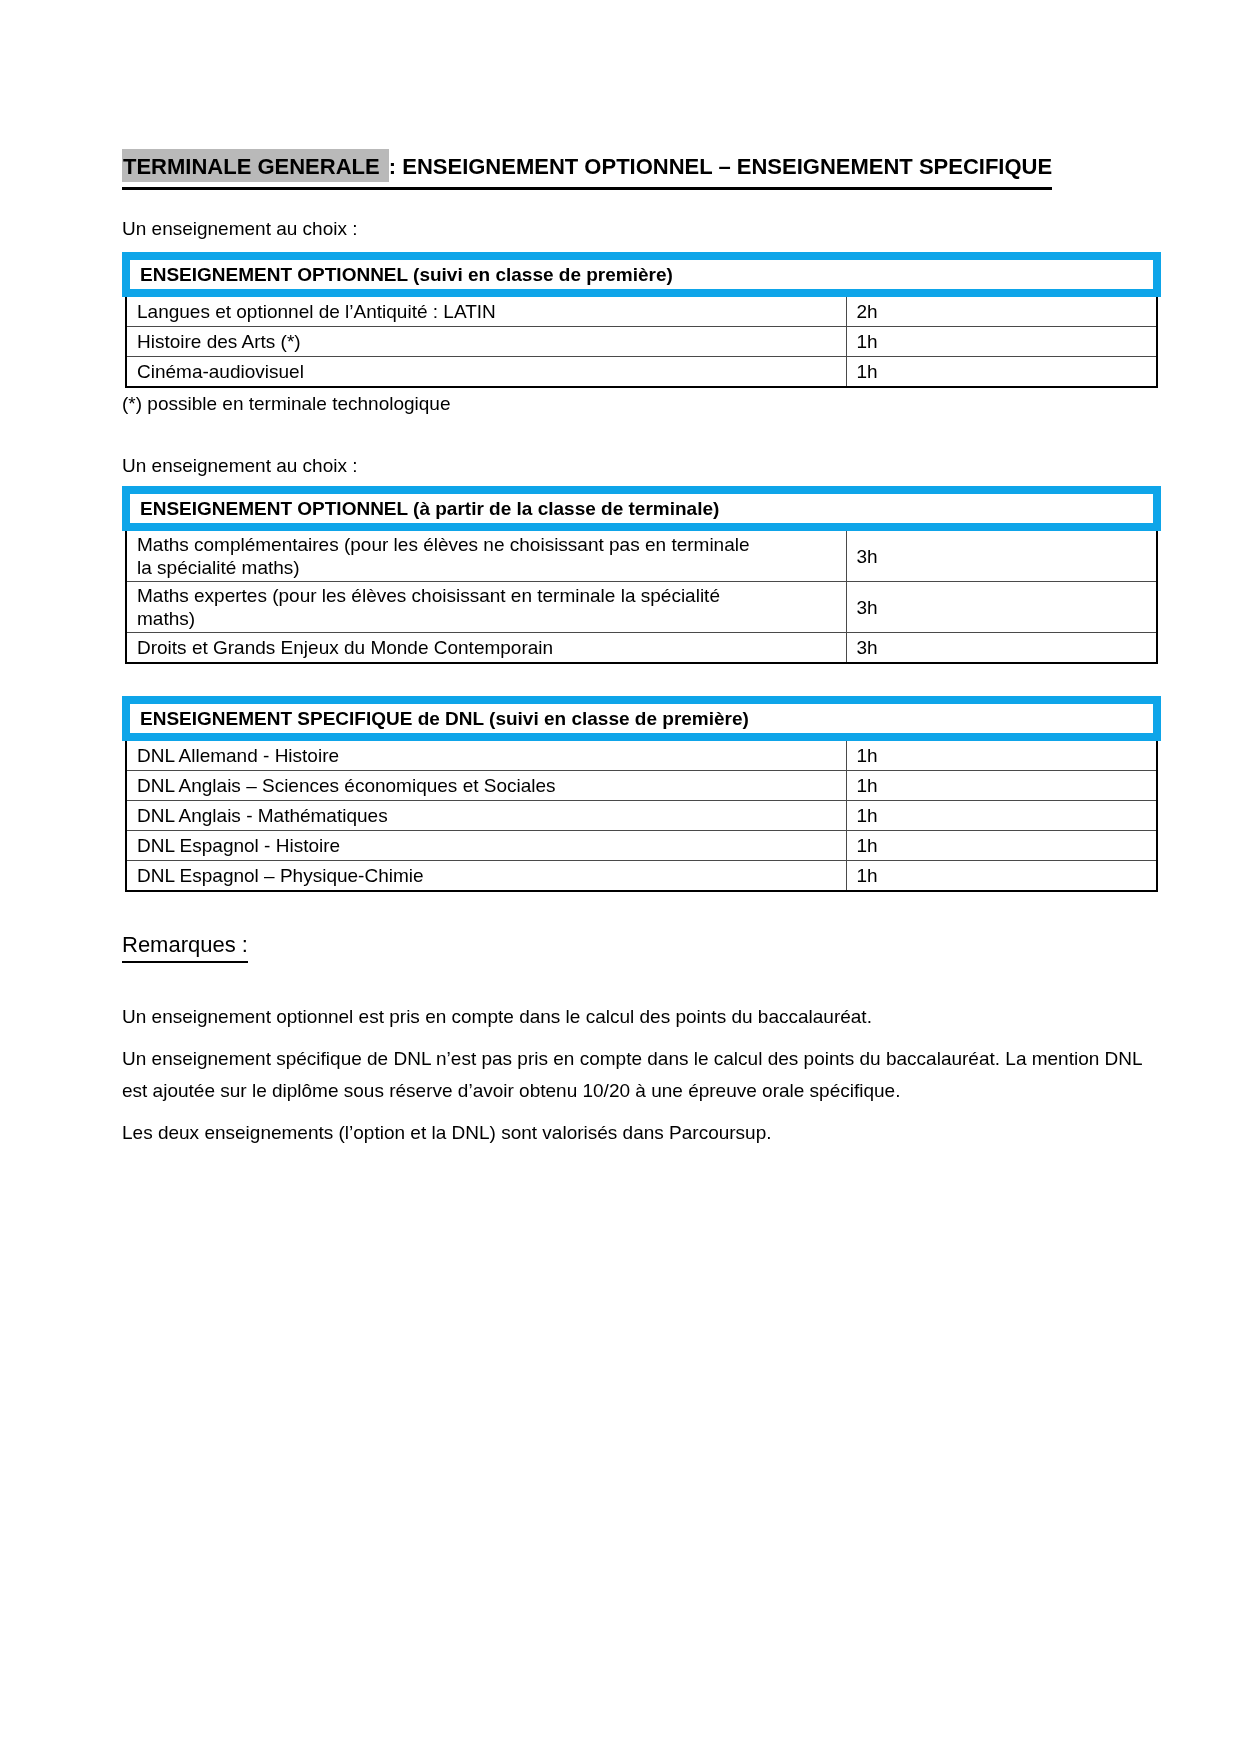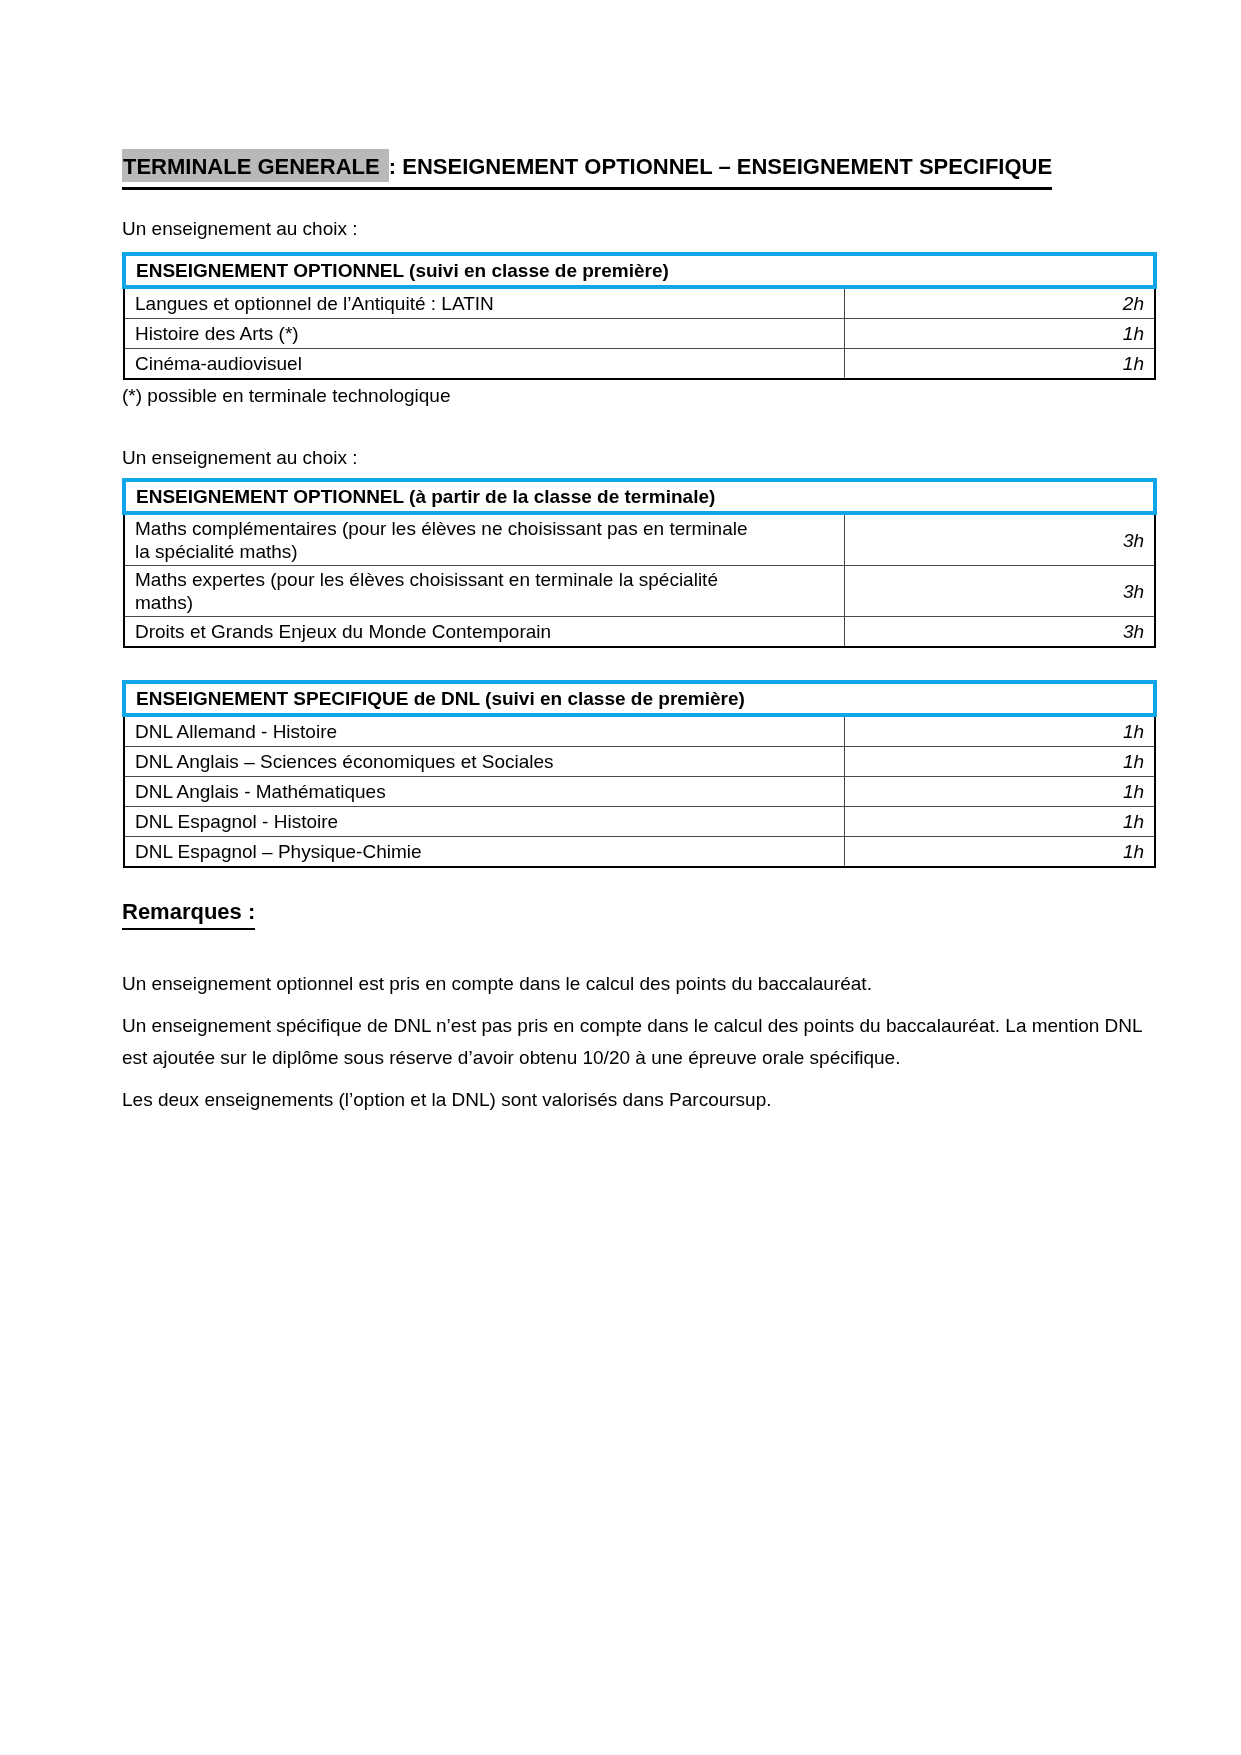--- a/index.html
+++ b/index.html
@@ -64,35 +64,34 @@
     border: 1.5px solid #4a4a4a;
     font-size: 19px;
     padding: 2px 10px;
     height: 25px;
     vertical-align: middle;
     white-space: pre-line;
     line-height: 23px;
   }
   table.doc-table td.th {
     font-weight: bold;
-    border: 4px solid #0ea5e9;
+    border: 8px solid #0ea5e9;
     white-space: nowrap;
   }
   table.doc-table td.hours {
-    text-align: right;
-    font-style: italic;
+    text-align: left;
   }
   col.c-label { width: 720px; }
   col.c-hours { width: 311px; }
 
   
   h2.remarks-heading {
-    margin: 31px 0 0 0;
+    margin: 40px 0 0 0;
     font-size: 22px;
-    font-weight: bold;
+    font-weight: normal;
   }
   .remarks-wrap {
     display: inline-block;
     border-bottom: 2px solid #000;
     padding-bottom: 3px;
   }
   p.remark {
     font-size: 19px;
     line-height: 32px;
     margin: 10px 0 0 0;

